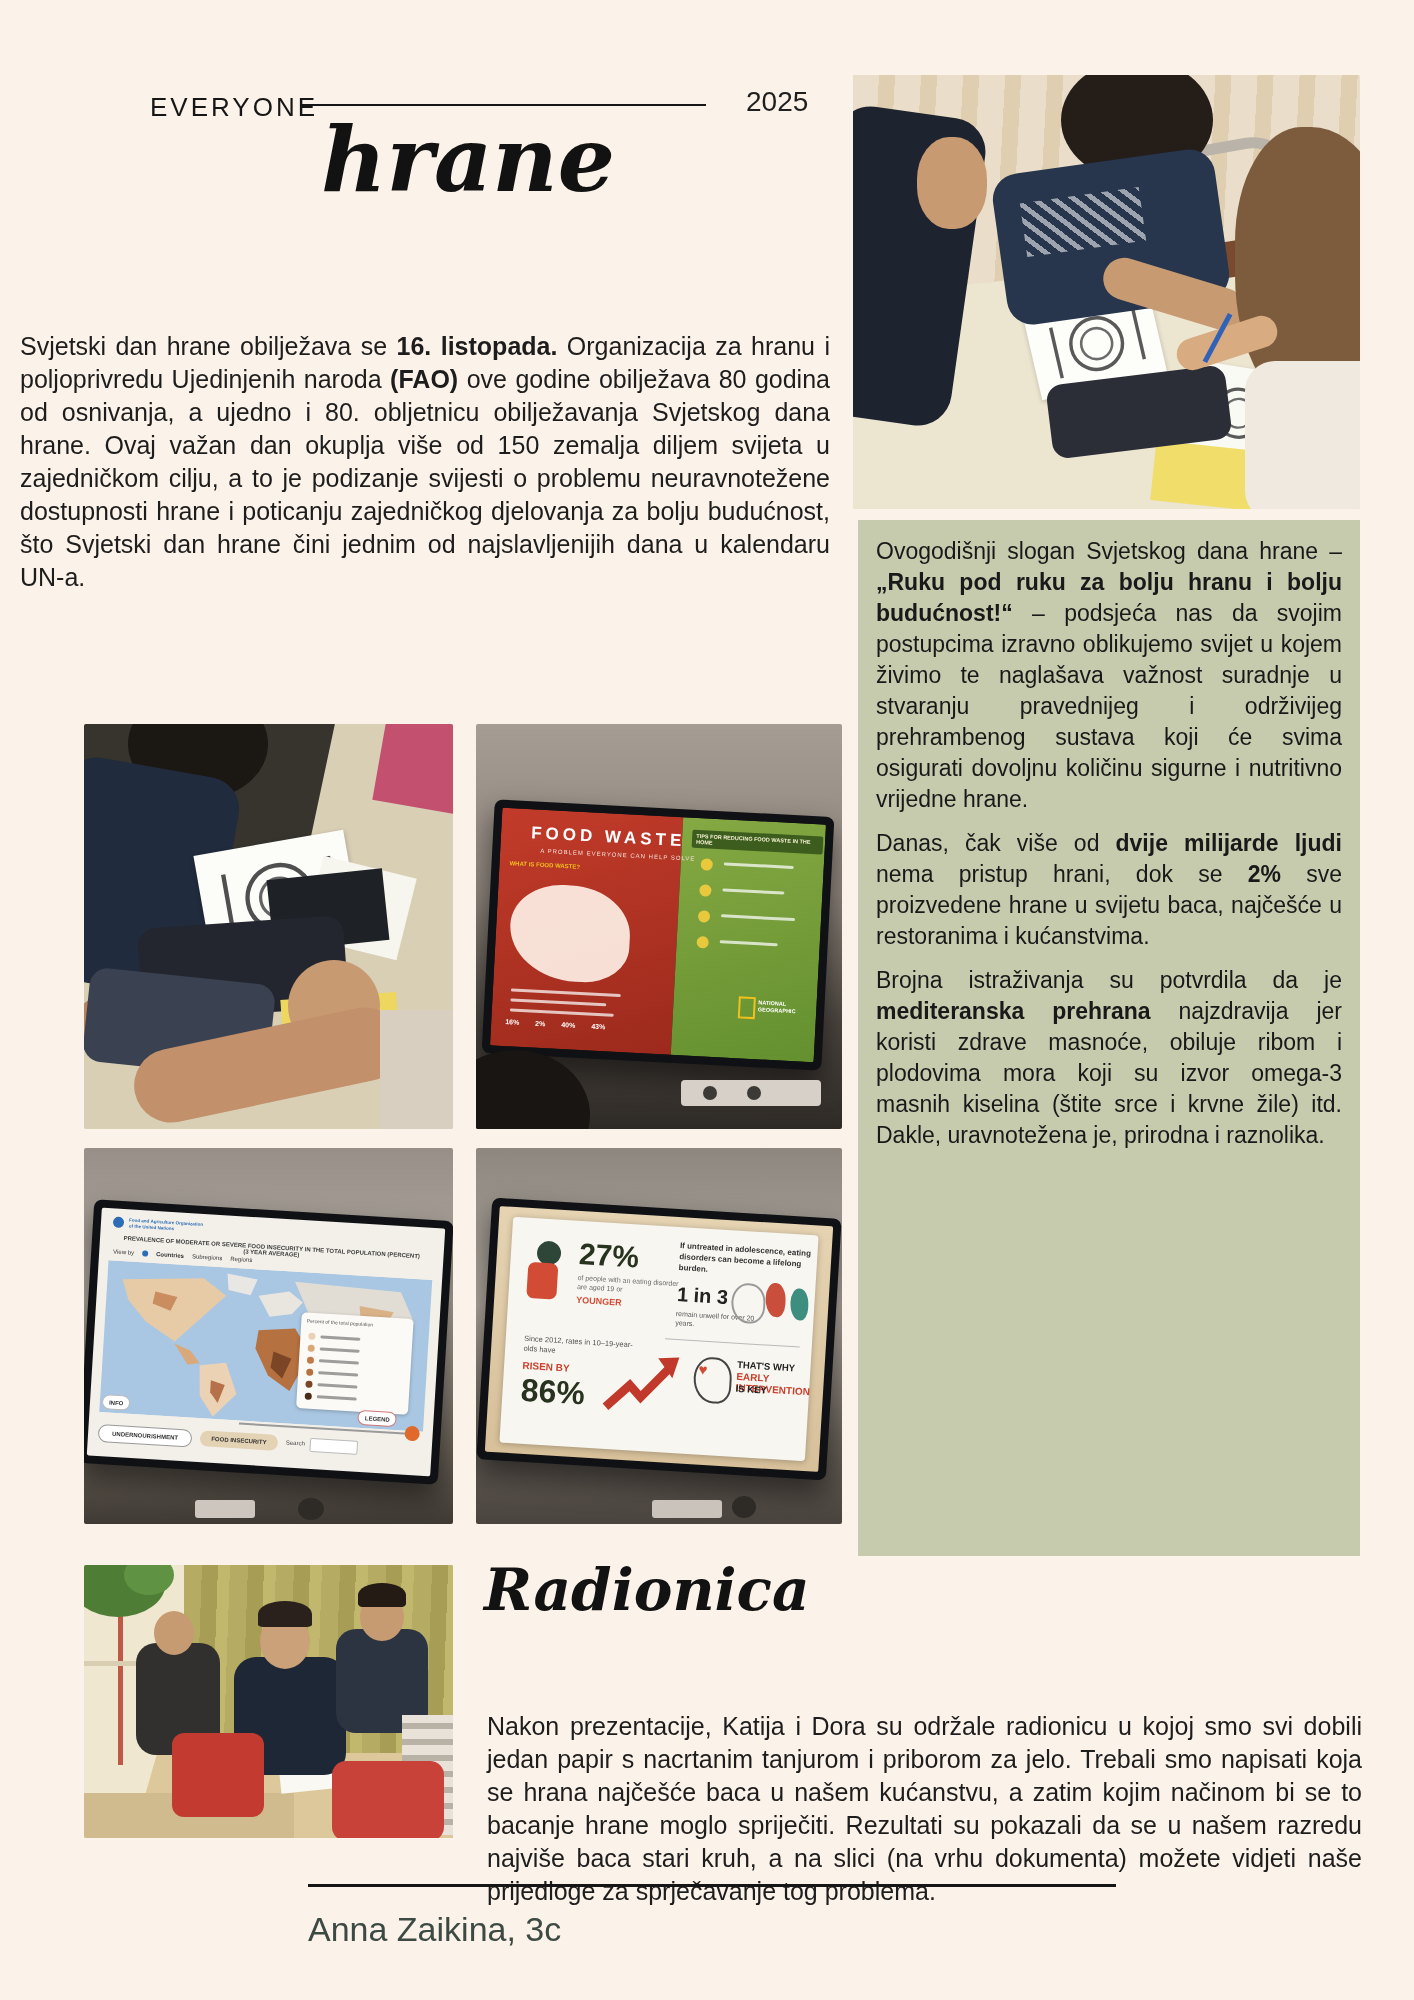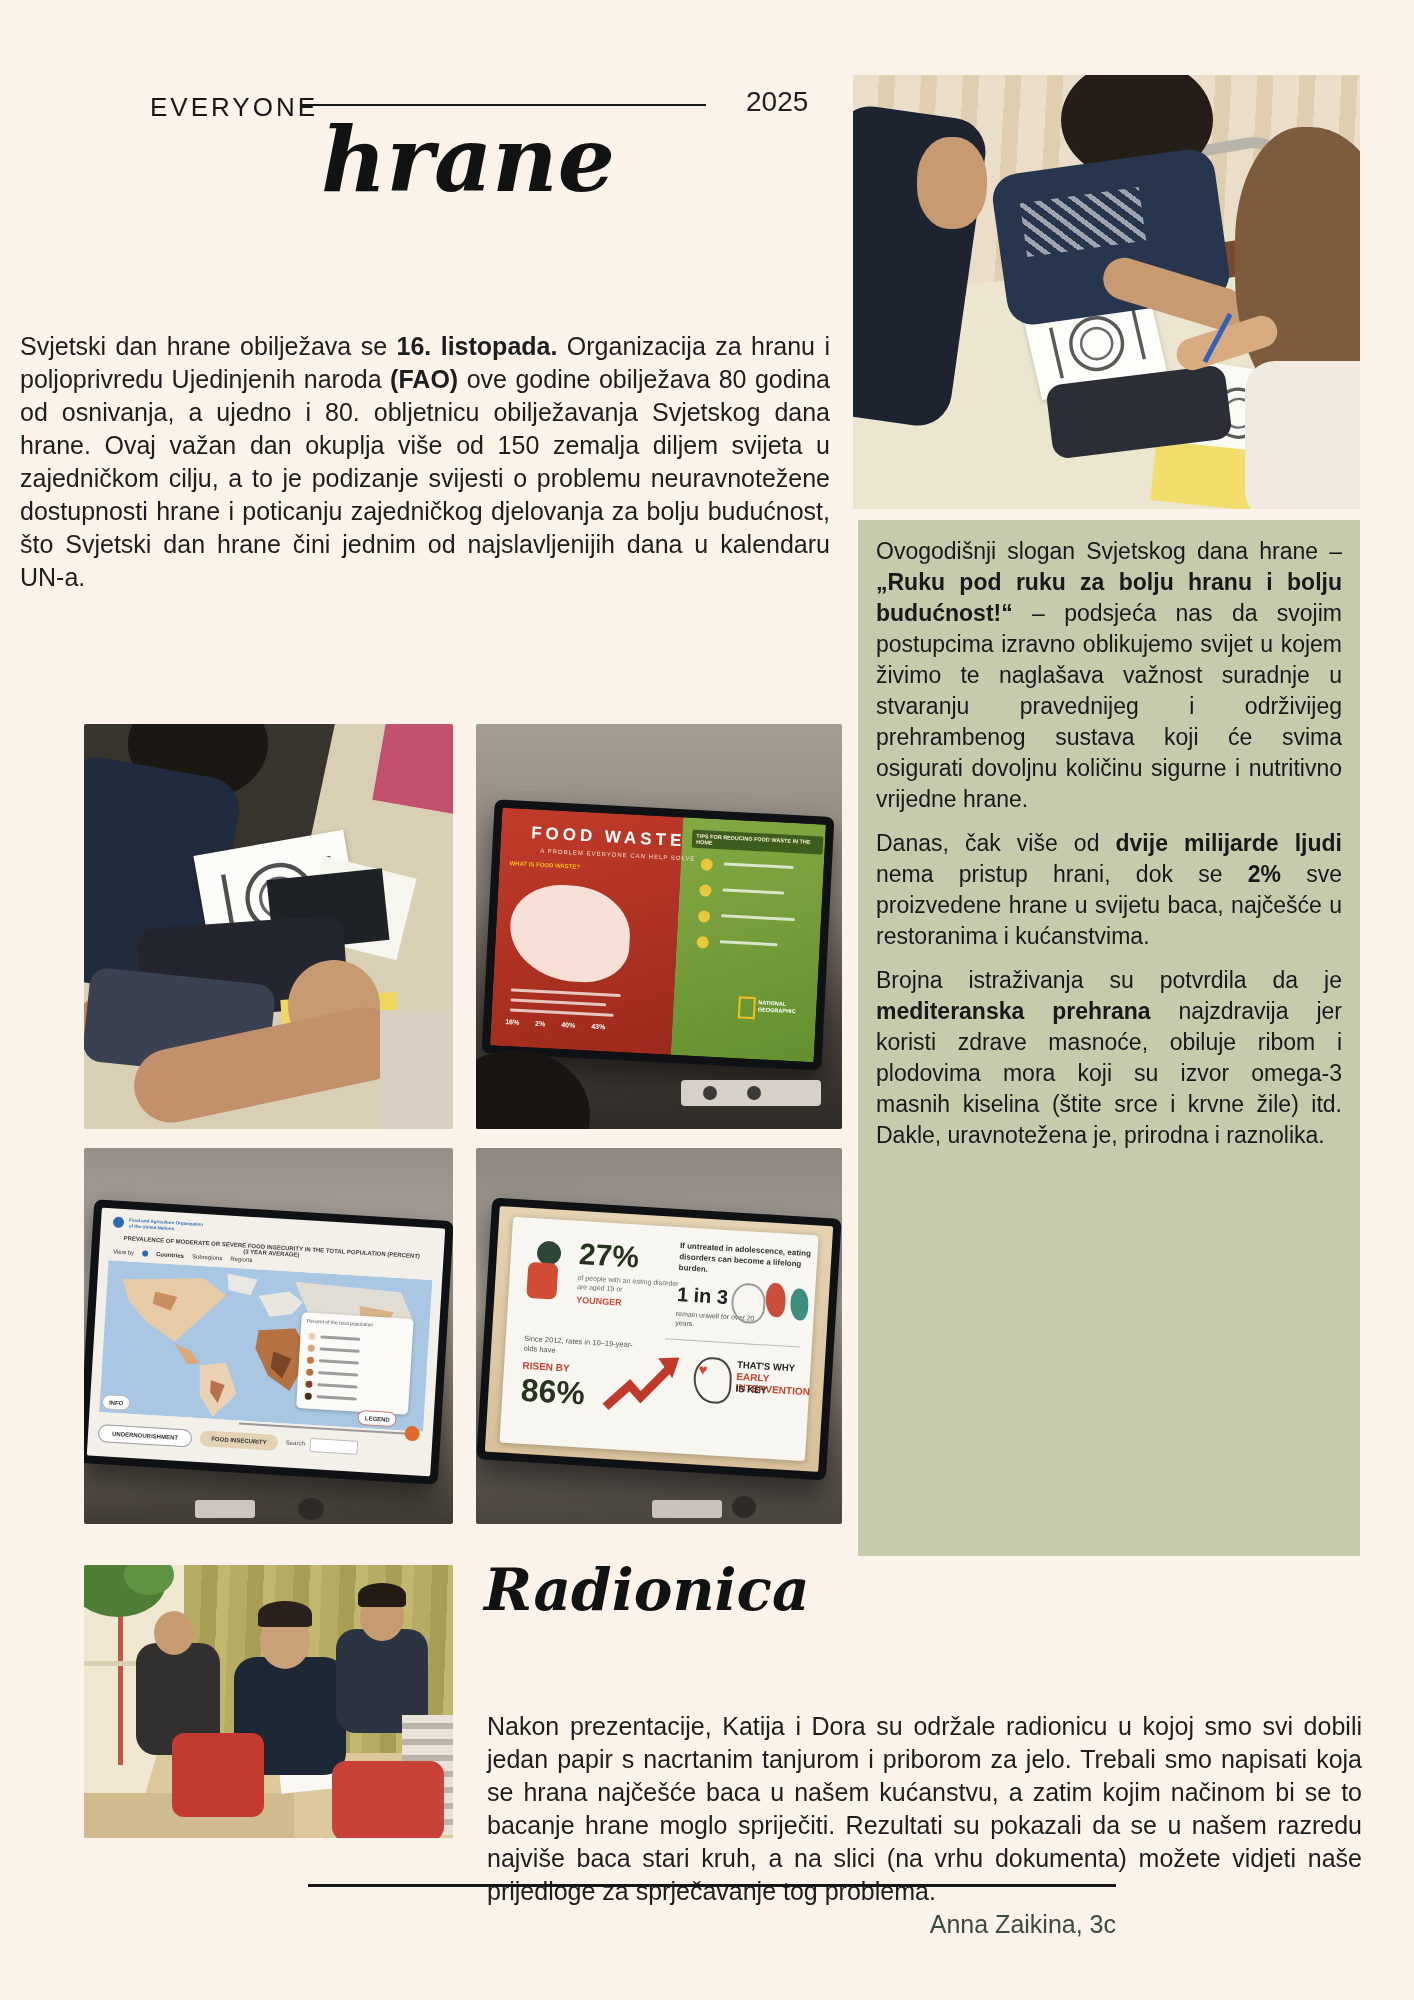--- a/index.html
+++ b/index.html
@@ -10,21 +10,21 @@
   .kicker{font-size:26px;letter-spacing:3px;color:#161616}
   .rule{background:#161616;height:2px}
   .doc-title{font-family:"DejaVu Serif","Liberation Serif",serif;font-style:italic;font-weight:700;
              font-size:90px;line-height:.97;text-align:center;color:#121212;white-space:nowrap}
   .bodytext{font-size:25px;line-height:33px;text-align:justify;color:#1d1d1d}
   .bodytext p{margin:0}
   .sidebar{background:#c7cbae;padding:16px 18px;box-sizing:border-box}
   .sidebar p{margin:0 0 13px;font-size:23px;line-height:31px;text-align:justify;color:#191919}
   .h-radionica{font-family:"DejaVu Serif","Liberation Serif",serif;font-style:italic;font-weight:700;
                font-size:58px;color:#121212}
-  .footer-name{font-size:25px;color:#3d4a44;text-align:right}
+  .footer-name{font-size:34px;color:#3d4a44;text-align:left}
   .photo{position:absolute;overflow:hidden;border-radius:2px}
   .tv{position:absolute;background:#101114;border-radius:8px;box-shadow:0 14px 28px rgba(0,0,0,.5)}
   .screen{position:absolute;inset:8px;border-radius:2px;overflow:hidden}
   .dash{background:rgba(255,255,255,.72);height:3px;border-radius:2px}
   .ddash{background:rgba(45,45,45,.45);height:3px;border-radius:2px}
   .pill{border-radius:10px;font-weight:700;color:#333;display:flex;align-items:center;justify-content:center}
   b{font-weight:700}
 </style>
 </head>
 <body>

